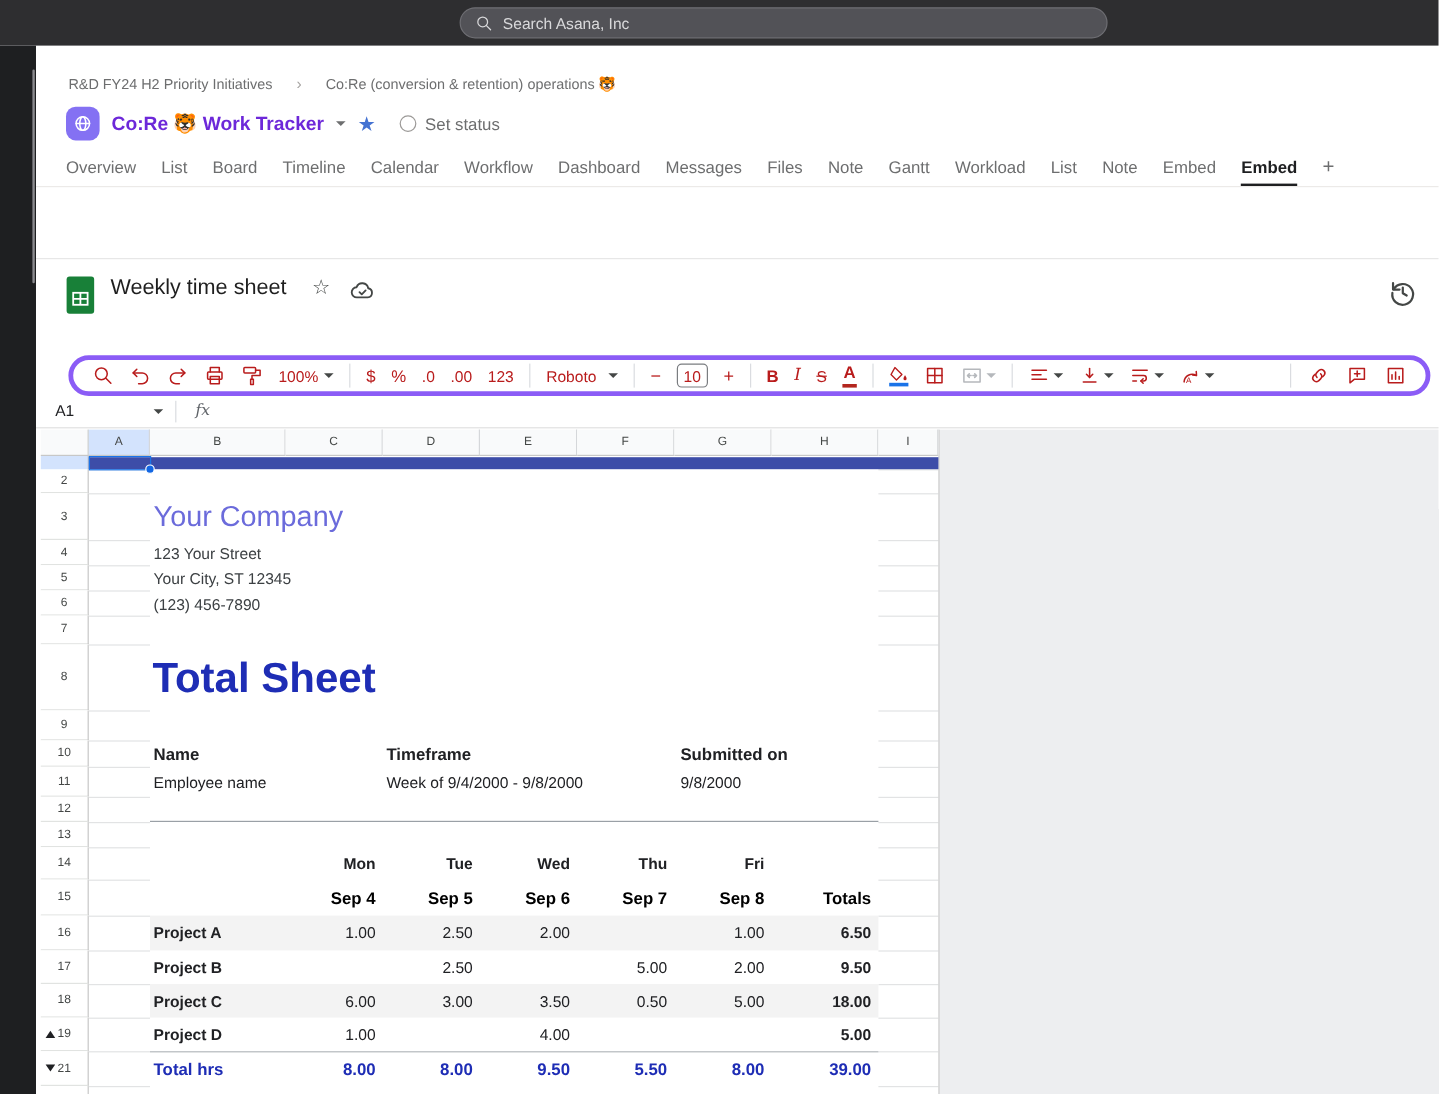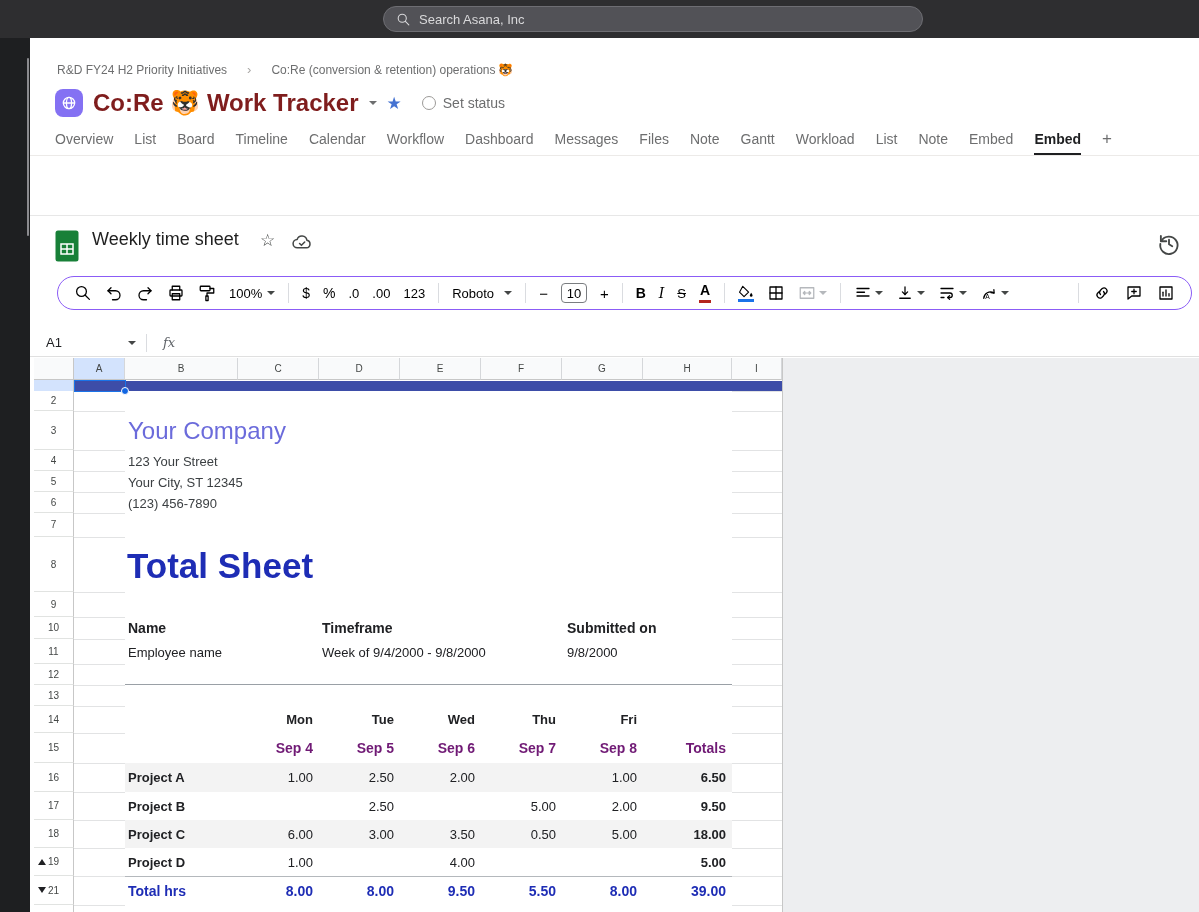--- a/index.html
+++ b/index.html
@@ -14,21 +14,21 @@
   .topbar{left:0;top:0;width:1199px;height:38px;background:#2e2e30;z-index:20}
   .search-pill{left:383px;top:6px;width:540px;height:26px;border-radius:13px;background:#525257;border:1px solid #6e6e73;display:flex;align-items:center;gap:8px;padding:0 12px;color:#d9d9db;font-size:13px}
   .rail{left:0;top:38px;width:30px;height:874px;background:#1e1f21;z-index:15}
   .rail-thumb{left:27px;top:58px;width:2px;height:178px;background:#8b8b8f;border-radius:2px;z-index:16}
 
   
   .crumbs{left:57px;top:62px;display:flex;align-items:center;gap:20px;font-size:12px;color:#6d6e6f;white-space:nowrap}
   .crumb-sep{color:#a7a5a3;font-size:13px}
   .proj-row{left:55px;top:88px;display:flex;align-items:center;gap:10px;height:30px}
   .proj-icon{width:28px;height:28px;border-radius:8px;background:#8471f3;display:flex;align-items:center;justify-content:center;color:#fff}
-  .proj-title{font-size:24px;font-weight:700;color:#7f1d1d;white-space:nowrap}
+  .proj-title{font-size:16px;font-weight:700;color:#6d28d9;white-space:nowrap}
   .caret{width:0;height:0;border-left:4px solid transparent;border-right:4px solid transparent;border-top:4px solid #6d6e6f;display:inline-block}
   .title-star{color:#4573d2;font-size:17px;line-height:1}
   .set-status{display:flex;align-items:center;gap:7px;color:#6d6e6f;font-size:14px;margin-left:10px}
   .status-circle{width:14px;height:14px;border:1.5px solid #9c9a98;border-radius:50%}
   .tab-bar{left:55px;top:125px;height:31px;display:flex;gap:21px;z-index:5}
   .tab{font-size:14px;color:#6d6e6f;display:flex;align-items:center;height:30px;border-bottom:2px solid transparent;white-space:nowrap;cursor:pointer}
   .tab.active{border-color:#1e1f21;color:#1e1f21;font-weight:700}
   .addtab{font-size:17px}
   .tabs-line{left:30px;top:155px;width:1169px;height:1px;background:#eceae8}
   .embed-line{left:30px;top:215px;width:1169px;height:1px;background:#e7e7e7}
@@ -36,21 +36,21 @@
   
   .gs-icon{left:55px;top:230px;width:24px;height:32px}
   .gs-title{left:92px;top:229px;font-size:18px;color:#1f1f1f;white-space:nowrap}
   .gs-star{left:260px;top:230px;color:#444746;font-size:17px}
   .gs-cloud{left:291px;top:233px;color:#444746}
   .gs-menu{left:85px;top:251px;display:flex}
   .menu-item{padding:3px 8px;font-size:13px;color:#202124;border-radius:4px;cursor:pointer;white-space:nowrap}
   .gs-history{left:1156px;top:231px;color:#444746}
 
   
-  .toolbar{left:57px;top:276px;width:1135px;height:34px;border:1px solid #8b5cf6;border-radius:17px;display:flex;align-items:center;padding:0 16px;gap:13px;color:#000000;background:#fff;z-index:4}
+  .toolbar{left:57px;top:296px;width:1135px;height:34px;border:4px solid #8b5cf6;border-radius:17px;display:flex;align-items:center;padding:0 16px;gap:13px;color:#b91c1c;background:#fff;z-index:4}
   .tb-sep{width:1px;height:20px;background:#dadce0;flex:none}
   .tb-ic{width:18px;height:18px;flex:none}
   .tb-txt{font-size:13px;flex:none;white-space:nowrap}
   .tb-b{font-weight:700;font-size:14px}
   .tb-it{font-style:italic;font-family:"DejaVu Serif",serif;font-size:14px}
   .tb-s{text-decoration:line-through;font-size:13px}
   .tb-a{font-size:14px;font-weight:700;border-bottom:3px solid #b3261e;line-height:1.1;padding:0 1px 1px}
   .stack{display:flex;flex-direction:column;align-items:center;gap:1px;flex:none}
   .blue-bar{width:16px;height:3px;background:#1a73e8}
   .ctl{display:flex;align-items:center;flex:none}
@@ -89,21 +89,21 @@
   .addr{left:128px;font-size:13px;color:#3c4043;z-index:3}
   .ts-title{left:127px;top:546px;font-size:35px;font-weight:700;color:#1e2db5;z-index:3}
   .flabel{font-size:14px;font-weight:700;color:#202124;top:620px;z-index:3;white-space:nowrap}
   .fvalue{font-size:13px;color:#202124;top:645px;z-index:3;white-space:nowrap}
   .hr1{left:125px;top:684px;width:607px;height:1px;background:#9aa0a6;z-index:2}
   .total-sep{left:125px;top:876px;width:607px;height:1px;background:#b4b8bc;z-index:2}
   .rowbg{position:absolute;left:125px;width:607px;background:#f3f3f3;z-index:1}
   .cell{position:absolute;display:flex;align-items:center;justify-content:flex-end;font-size:13px;color:#202124;z-index:3;white-space:nowrap}
   .cell.left{justify-content:flex-start}
   .cell.day{font-weight:700;font-size:13px}
-  .cell.date{font-weight:700;color:#701a75;font-size:14px}
+  .cell.date{font-weight:700;color:#000000;font-size:14px}
   .cell.ptotal{font-weight:700}
   .cell.plabel{font-weight:700;font-size:13px}
   .cell.tblue{font-weight:700;color:#1e2db5;font-size:14px}
 </style>
 </head>
 <body>
 
 <div id="app">
 
   <div class="abs topbar">

